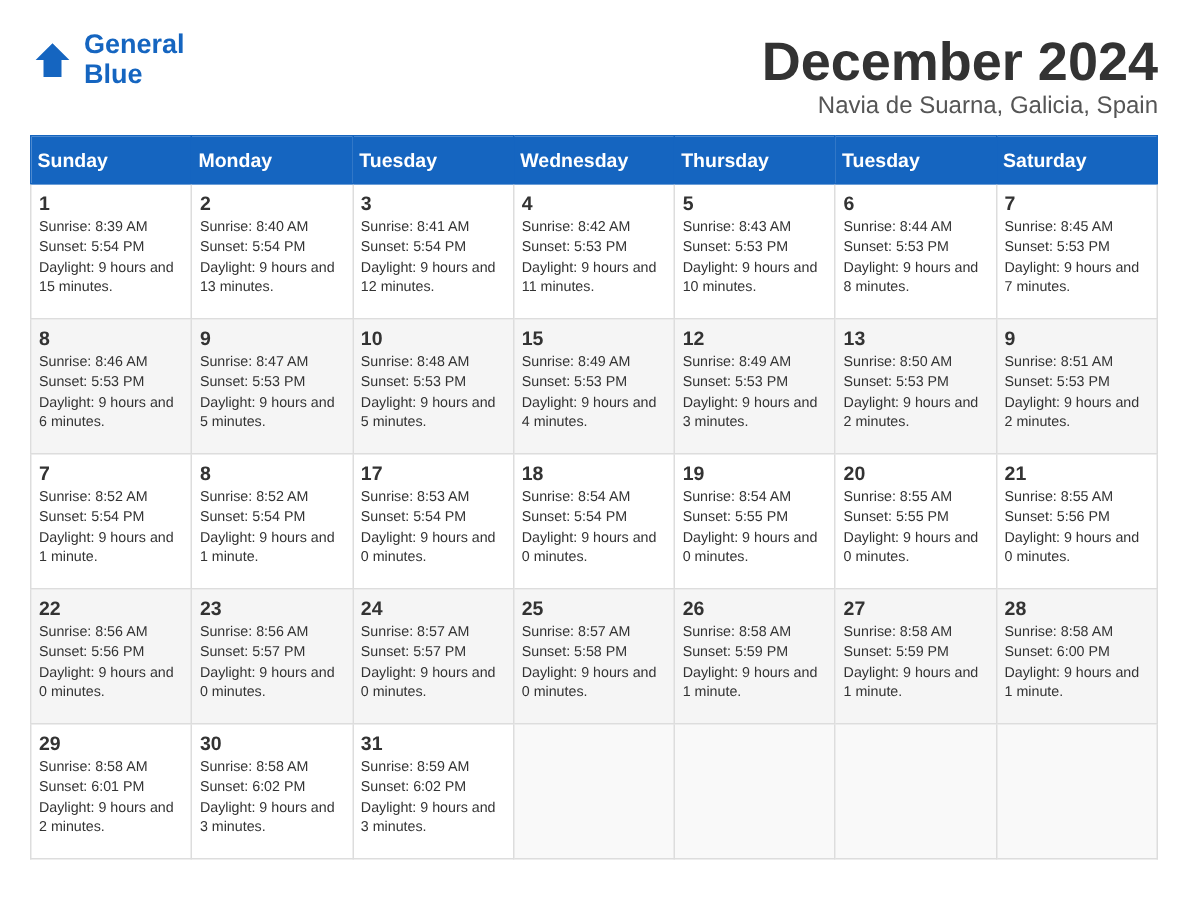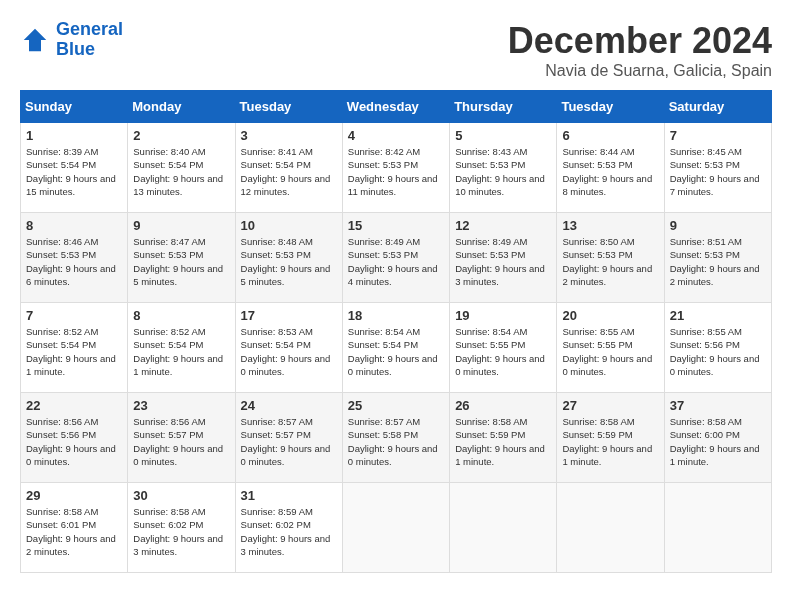--- a/index.html
+++ b/index.html
@@ -233,21 +233,21 @@
         </td>
         <td>
           <span class="day-num">26</span>
           <div class="day-detail">Sunrise: 8:58 AM<br>Sunset: 5:59 PM<br>Daylight: 9 hours and 1 minute.</div>
         </td>
         <td>
           <span class="day-num">27</span>
           <div class="day-detail">Sunrise: 8:58 AM<br>Sunset: 5:59 PM<br>Daylight: 9 hours and 1 minute.</div>
         </td>
         <td>
-          <span class="day-num">37</span>
+          <span class="day-num">28</span>
           <div class="day-detail">Sunrise: 8:58 AM<br>Sunset: 6:00 PM<br>Daylight: 9 hours and 1 minute.</div>
         </td>
       </tr>
       <tr>
         <td>
           <span class="day-num">29</span>
           <div class="day-detail">Sunrise: 8:58 AM<br>Sunset: 6:01 PM<br>Daylight: 9 hours and 2 minutes.</div>
         </td>
         <td>
           <span class="day-num">30</span>

